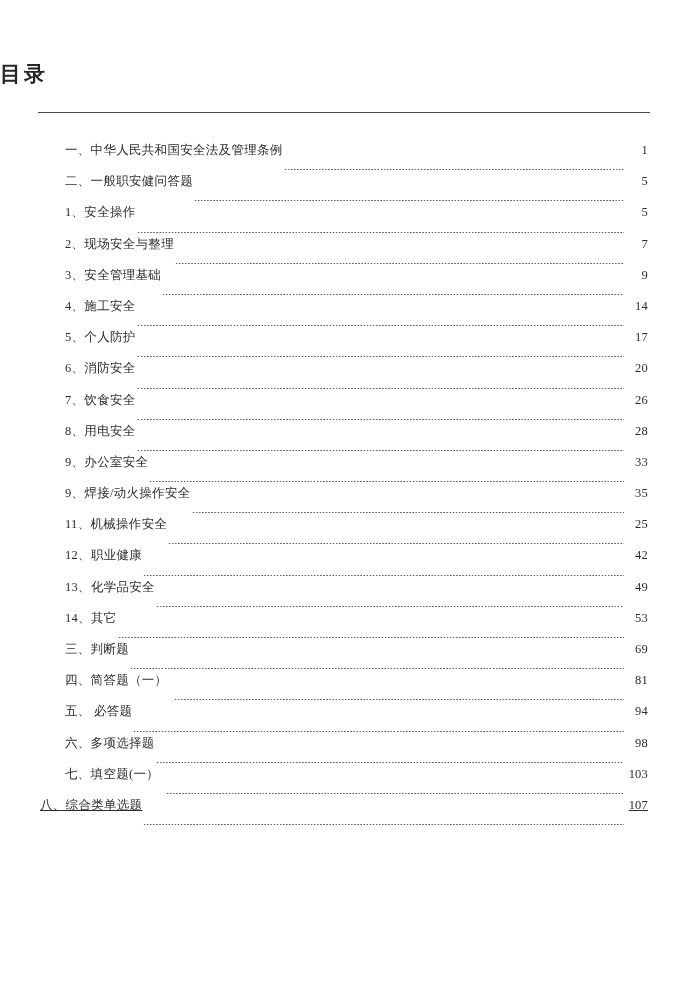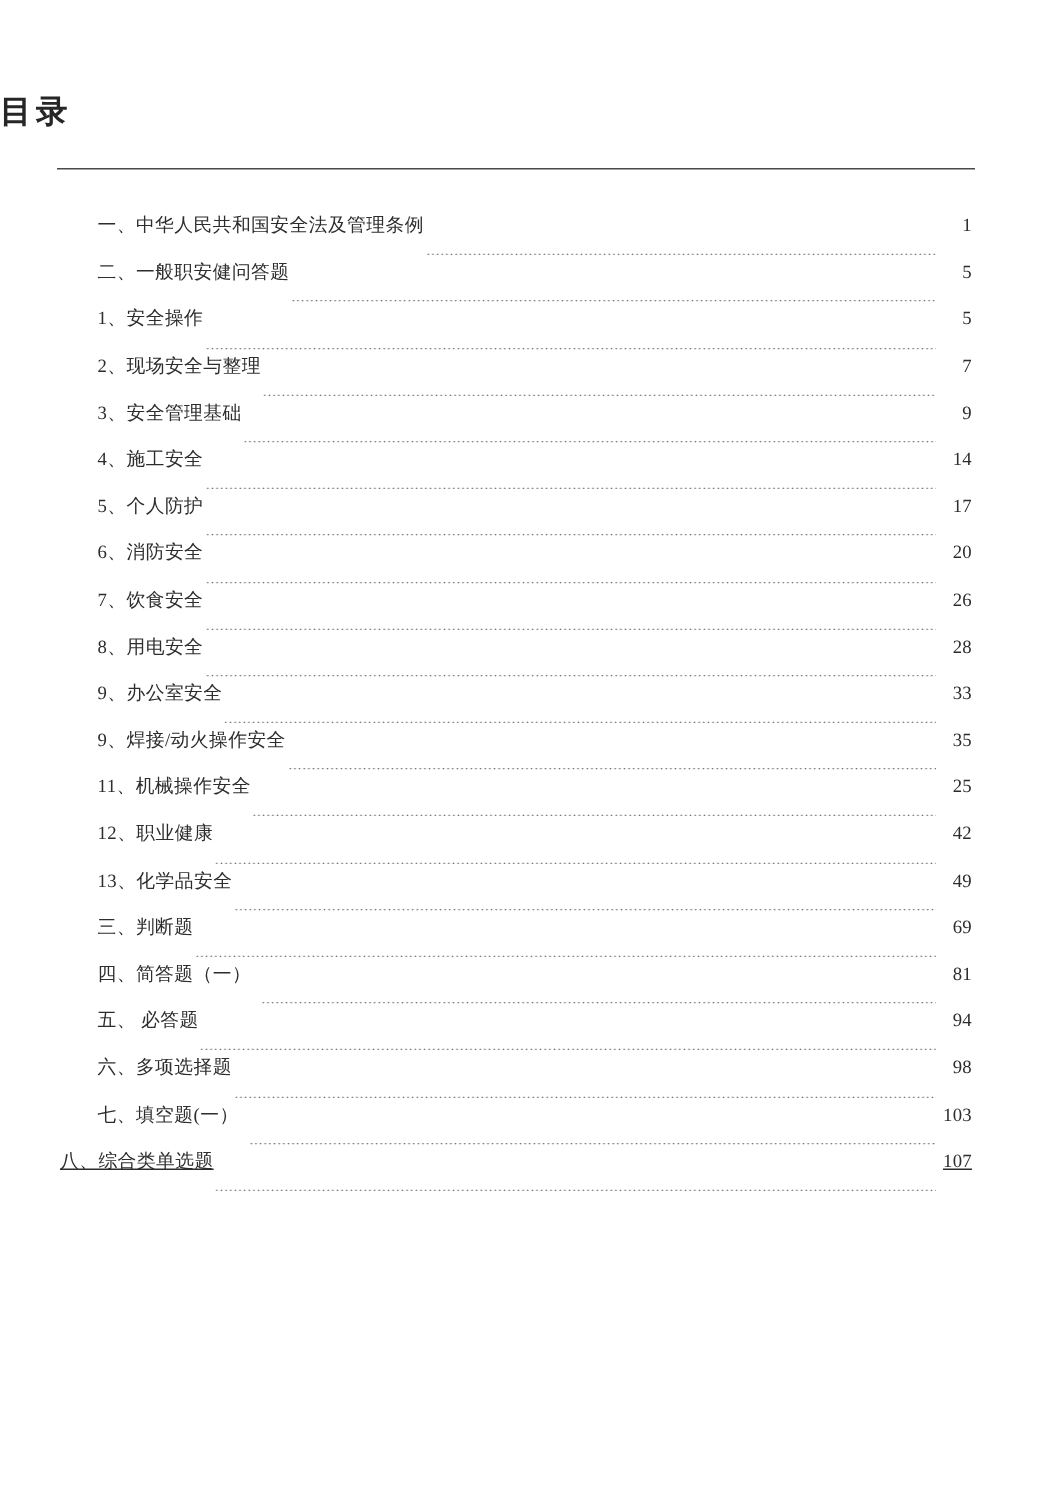--- a/index.html
+++ b/index.html
@@ -185,20 +185,25 @@
         <span class="toc-label">12、职业健康</span>
         <span class="toc-leader"></span>
         <span class="toc-page">42</span>
       </div>
       <div class="toc-row">
         <span class="toc-label">13、化学品安全</span>
         <span class="toc-leader"></span>
         <span class="toc-page">49</span>
       </div>
       <div class="toc-row">
+        <span class="toc-label">14、其它</span>
+        <span class="toc-leader"></span>
+        <span class="toc-page">53</span>
+      </div>
+      <div class="toc-row">
         <span class="toc-label">三、判断题</span>
         <span class="toc-leader"></span>
         <span class="toc-page">69</span>
       </div>
       <div class="toc-row gap">
         <span class="toc-label">四、简答题（一）</span>
         <span class="toc-leader"></span>
         <span class="toc-page">81</span>
       </div>
       <div class="toc-row">

